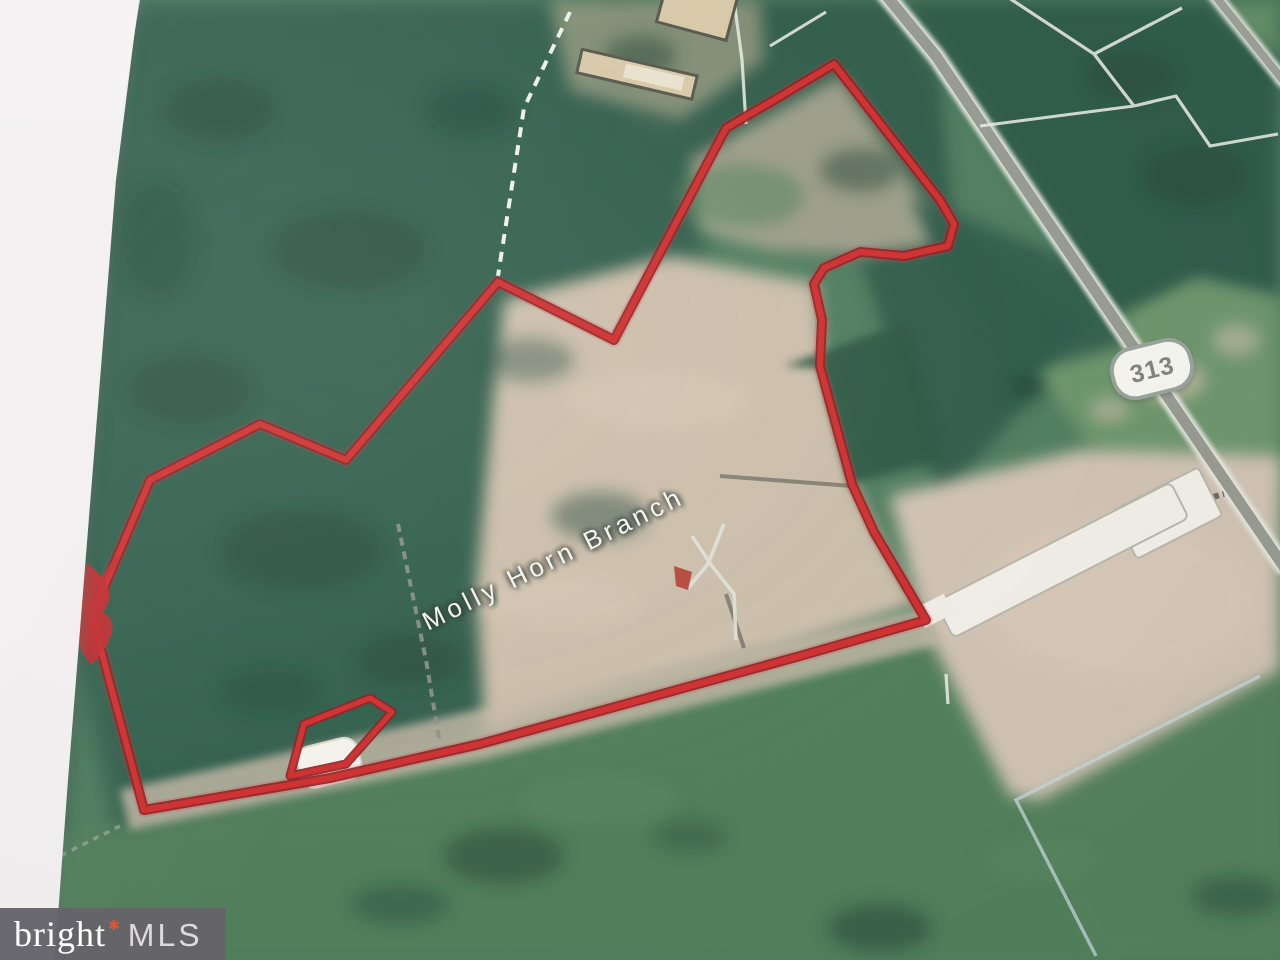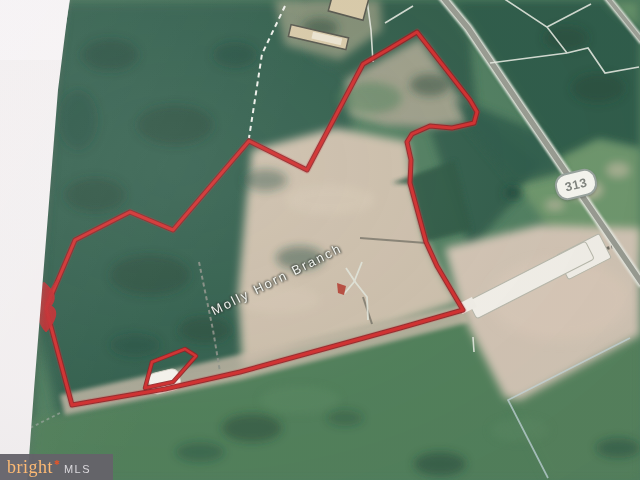--- a/index.html
+++ b/index.html
@@ -26,24 +26,24 @@
     box-shadow:0 1px 2px rgba(60,70,60,.35);
   }
   
   .watermark{
     position:absolute;left:0;top:454px;width:113px;height:26px;
     background:rgba(101,99,106,.96);
     display:flex;align-items:center;padding-left:7px;box-sizing:border-box;
   }
   .wm-brand{
     font-family:"Liberation Serif",serif;
-    color:#fdba74;font-size:18px;line-height:1;letter-spacing:.5px;
+    color:#ffffff;font-size:18px;line-height:1;letter-spacing:.5px;
   }
   .wm-mark{color:#e0562c;font-size:7px;margin-left:1px;align-self:flex-start;margin-top:5px;}
-  .wm-suffix{color:#dcdade;font-size:11px;letter-spacing:1.5px;margin-left:4px;margin-top:3px;}
+  .wm-suffix{color:#dcdade;font-size:16px;letter-spacing:1.5px;margin-left:4px;margin-top:3px;}
   
   .haze{
     position:absolute;left:0;top:0;width:640px;height:480px;pointer-events:none;
     background:
       radial-gradient(ellipse at 28% 35%, rgba(255,255,255,.10), rgba(210,218,222,.04) 55%, rgba(120,132,140,.07)),
       linear-gradient(115deg, rgba(255,255,255,.06), rgba(255,255,255,0) 40%);
   }
 </style>
 </head>
 <body>

